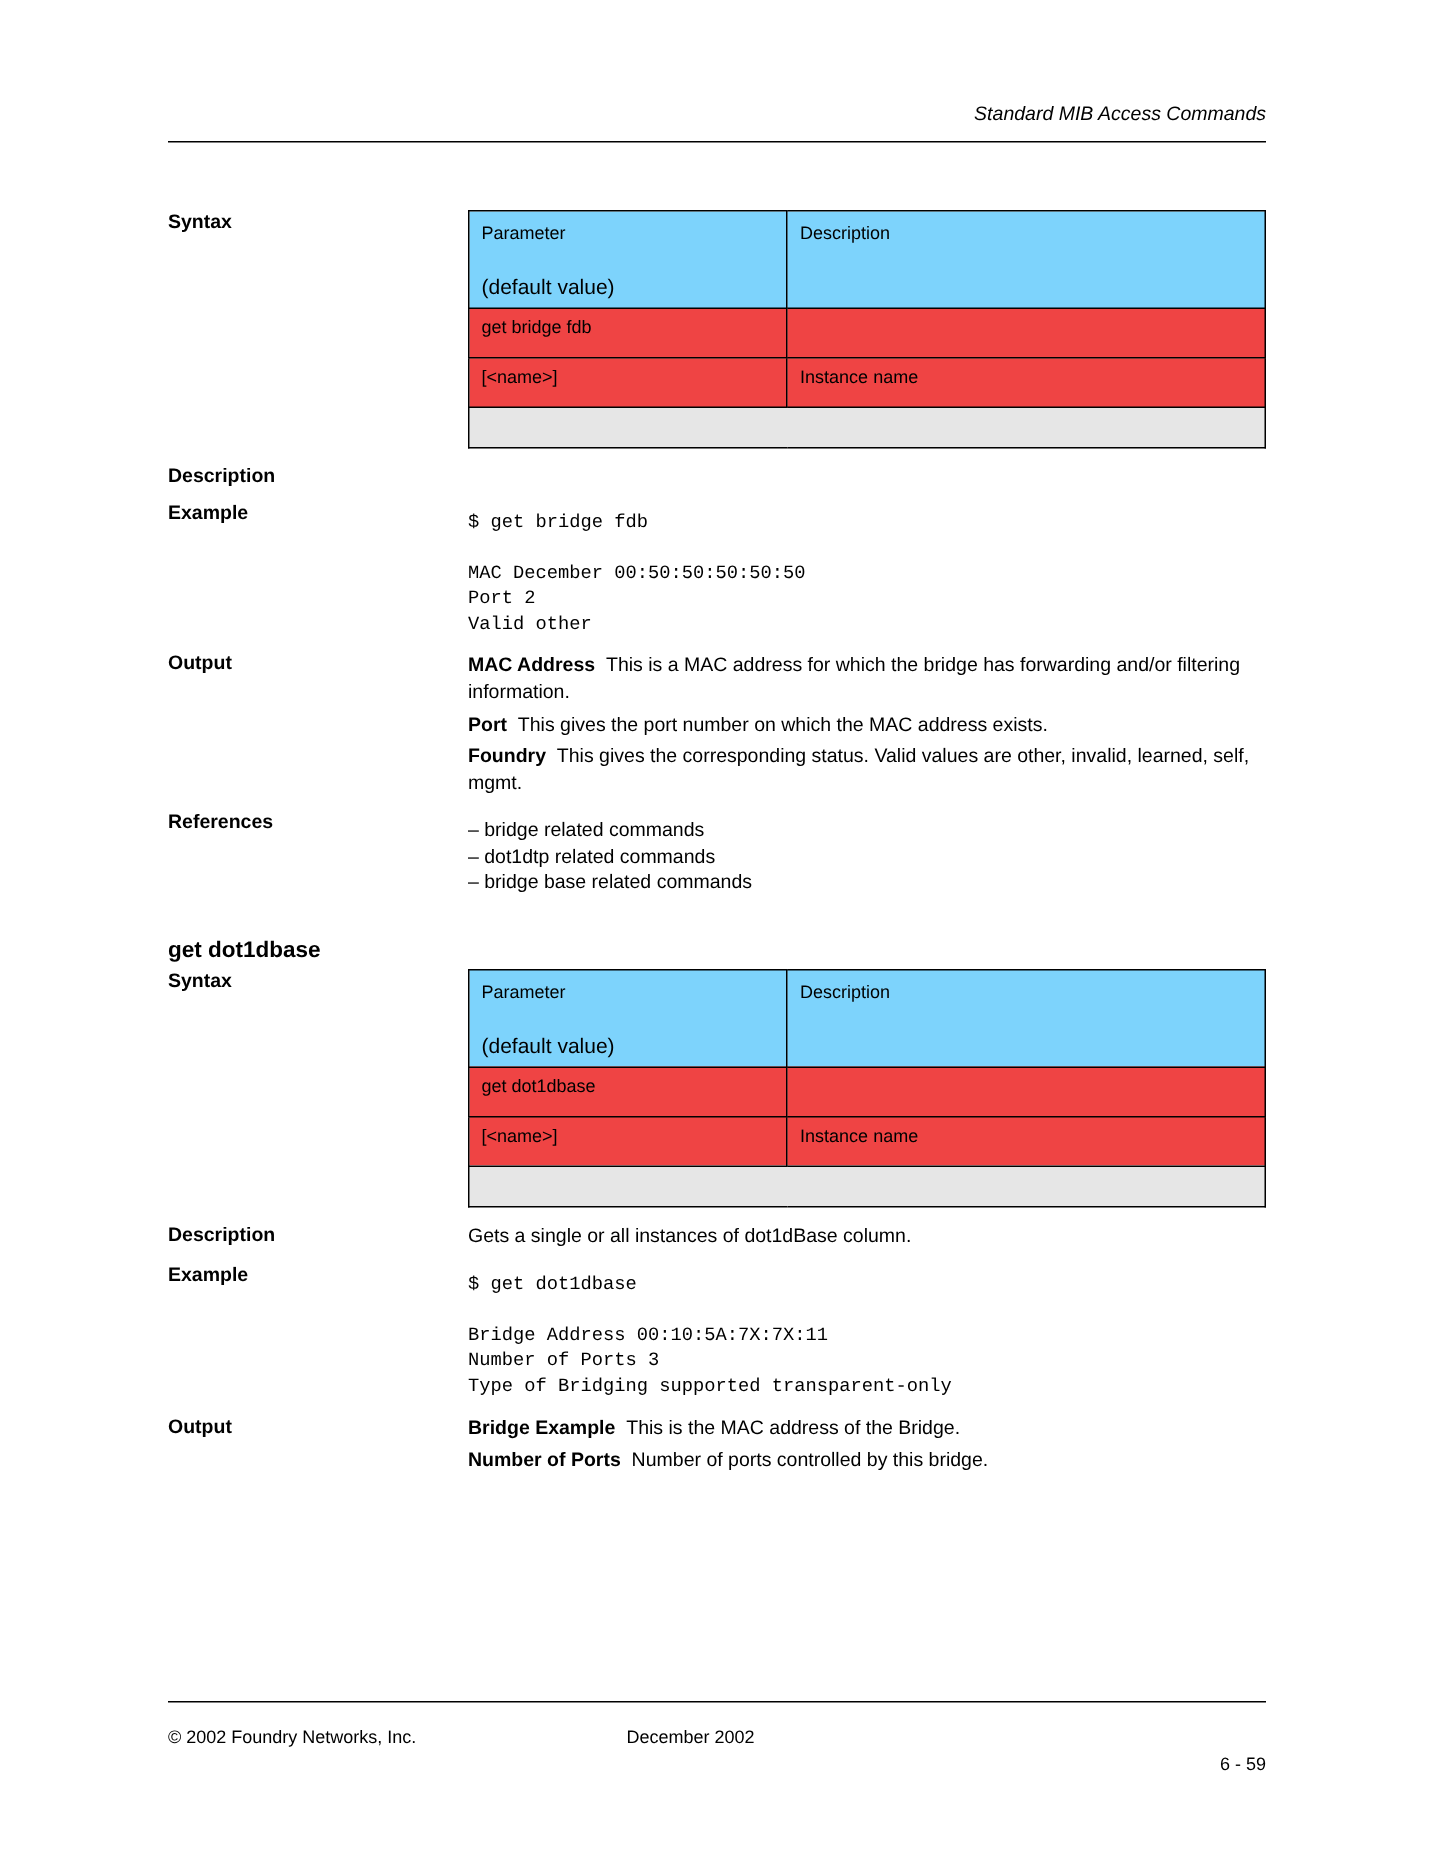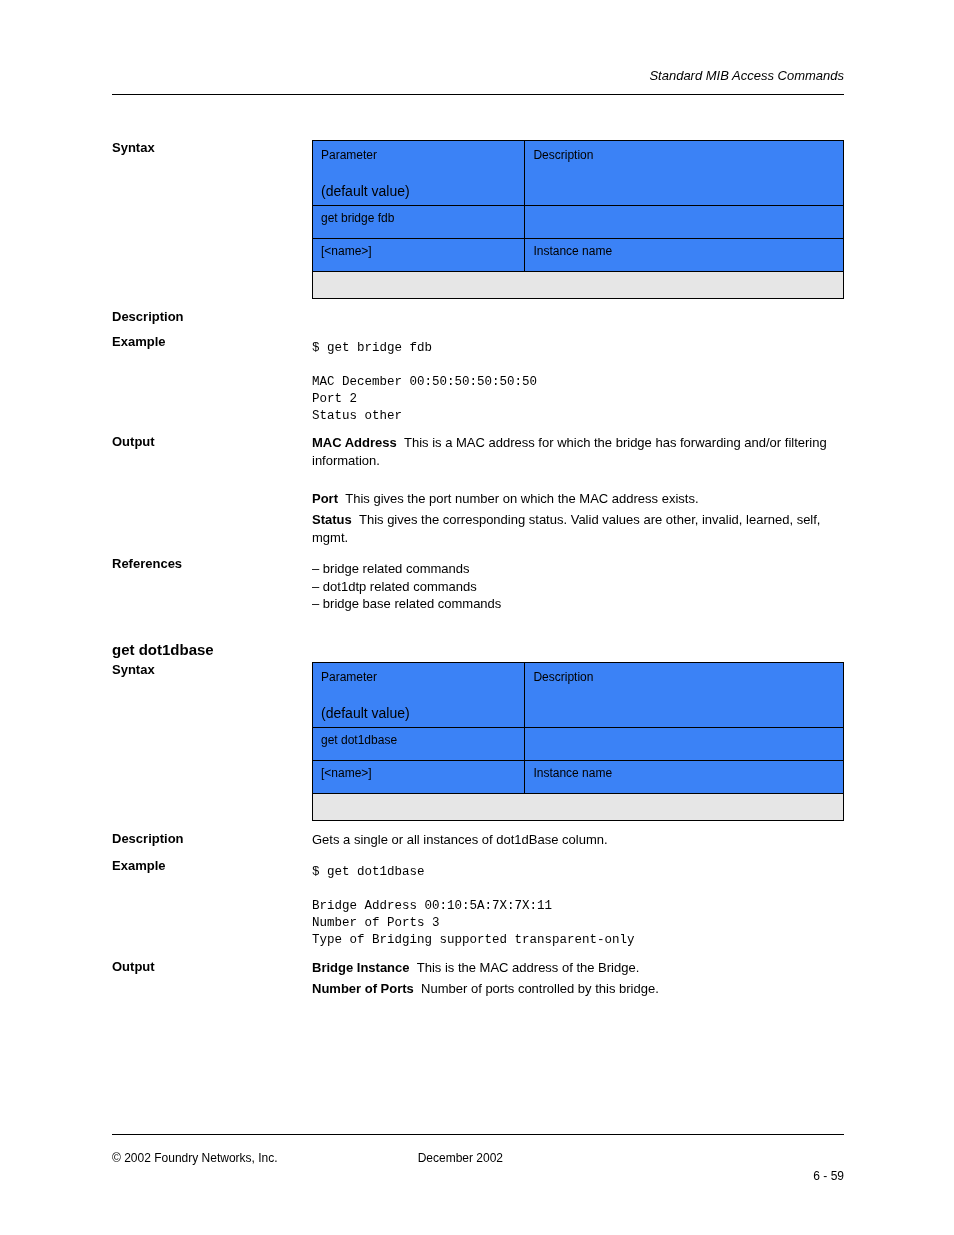--- a/index.html
+++ b/index.html
@@ -59,32 +59,32 @@
     font-size: 12px;
   }
   table.syn td, table.syn th {
     border: 1px solid #000;
     padding: 4px 8px;
     text-align: left;
     vertical-align: top;
     font-weight: normal;
   }
   table.syn thead th {
-    background: #3b82f6;
+    background: #7dd3fc;
     height: 34px;
     padding-top: 6px;
   }
   table.syn thead th .sub {
     font-size: 14px;
     display: block;
     margin-top: 19px;
   }
   table.syn tbody td {
     height: 24px;
-    background: #3b82f6;
+    background: #ef4444;
   }
   table.syn tfoot td {
     background: #e6e6e6;
     height: 18px;
   }
   .col-param { width: 40%; }
   .col-desc  { width: 60%; }
   .section-title {
     font-weight: bold;
     font-size: 15px;
@@ -168,31 +168,31 @@
 
     <div class="row">
       <div class="label-col">Example</div>
       <div class="body-col">
         <div class="gap-before-example"></div>
         <div class="mono">
           <span>$ get bridge fdb</span><br>
           <span></span><br>
           <span>MAC December   00:50:50:50:50:50</span><br>
           <span>Port          2</span><br>
-          <span>Status        other</span>
+          <span>Valid        other</span>
         </div>
       </div>
     </div>
 
     <div class="row">
       <div class="label-col">Output</div>
       <div class="body-col">
         <div><b>MAC Address</b>&nbsp;&nbsp;<span>This is a MAC address for which the bridge has forwarding and/or filtering information.</span></div>
-        <div style="margin-top:20px;"><b>Port</b>&nbsp;&nbsp;<span>This gives the port number on which the MAC address exists.</span></div>
-        <div style="margin-top:4px;"><b>Status</b>&nbsp;&nbsp;<span>This gives the corresponding status. Valid values are other, invalid, learned, self, mgmt.</span></div>
+        <div style="margin-top:4px;"><b>Port</b>&nbsp;&nbsp;<span>This gives the port number on which the MAC address exists.</span></div>
+        <div style="margin-top:4px;"><b>Foundry</b>&nbsp;&nbsp;<span>This gives the corresponding status. Valid values are other, invalid, learned, self, mgmt.</span></div>
       </div>
     </div>
 
     <div class="row">
       <div class="label-col">References</div>
       <div class="body-col">
         <ul class="dash-list">
           <li>bridge related commands</li>
           <li>dot1dtp related commands</li>
           <li>bridge base related commands</li>
@@ -256,21 +256,21 @@
           <span>Bridge Address              00:10:5A:7X:7X:11</span><br>
           <span>Number of Ports             3</span><br>
           <span>Type of Bridging supported  transparent-only</span>
         </div>
       </div>
     </div>
 
     <div class="row">
       <div class="label-col">Output</div>
       <div class="body-col">
-        <div><b>Bridge Instance</b>&nbsp;&nbsp;<span>This is the MAC address of the Bridge.</span></div>
+        <div><b>Bridge Example</b>&nbsp;&nbsp;<span>This is the MAC address of the Bridge.</span></div>
         <div style="margin-top:4px;"><b>Number of Ports</b>&nbsp;&nbsp;<span>Number of ports controlled by this bridge.</span></div>
       </div>
     </div>
 
   </div>
 
   <div class="hr-bottom"></div>
   <div class="copyright">
     <span>© 2002 Foundry Networks, Inc.</span>
     &nbsp;&nbsp;&nbsp;&nbsp;&nbsp;&nbsp;&nbsp;&nbsp;&nbsp;&nbsp;&nbsp;&nbsp;&nbsp;&nbsp;&nbsp;&nbsp;&nbsp;&nbsp;&nbsp;&nbsp;&nbsp;&nbsp;&nbsp;&nbsp;&nbsp;&nbsp;&nbsp;&nbsp;&nbsp;&nbsp;&nbsp;&nbsp;&nbsp;&nbsp;&nbsp;&nbsp;&nbsp;&nbsp;&nbsp;&nbsp;

